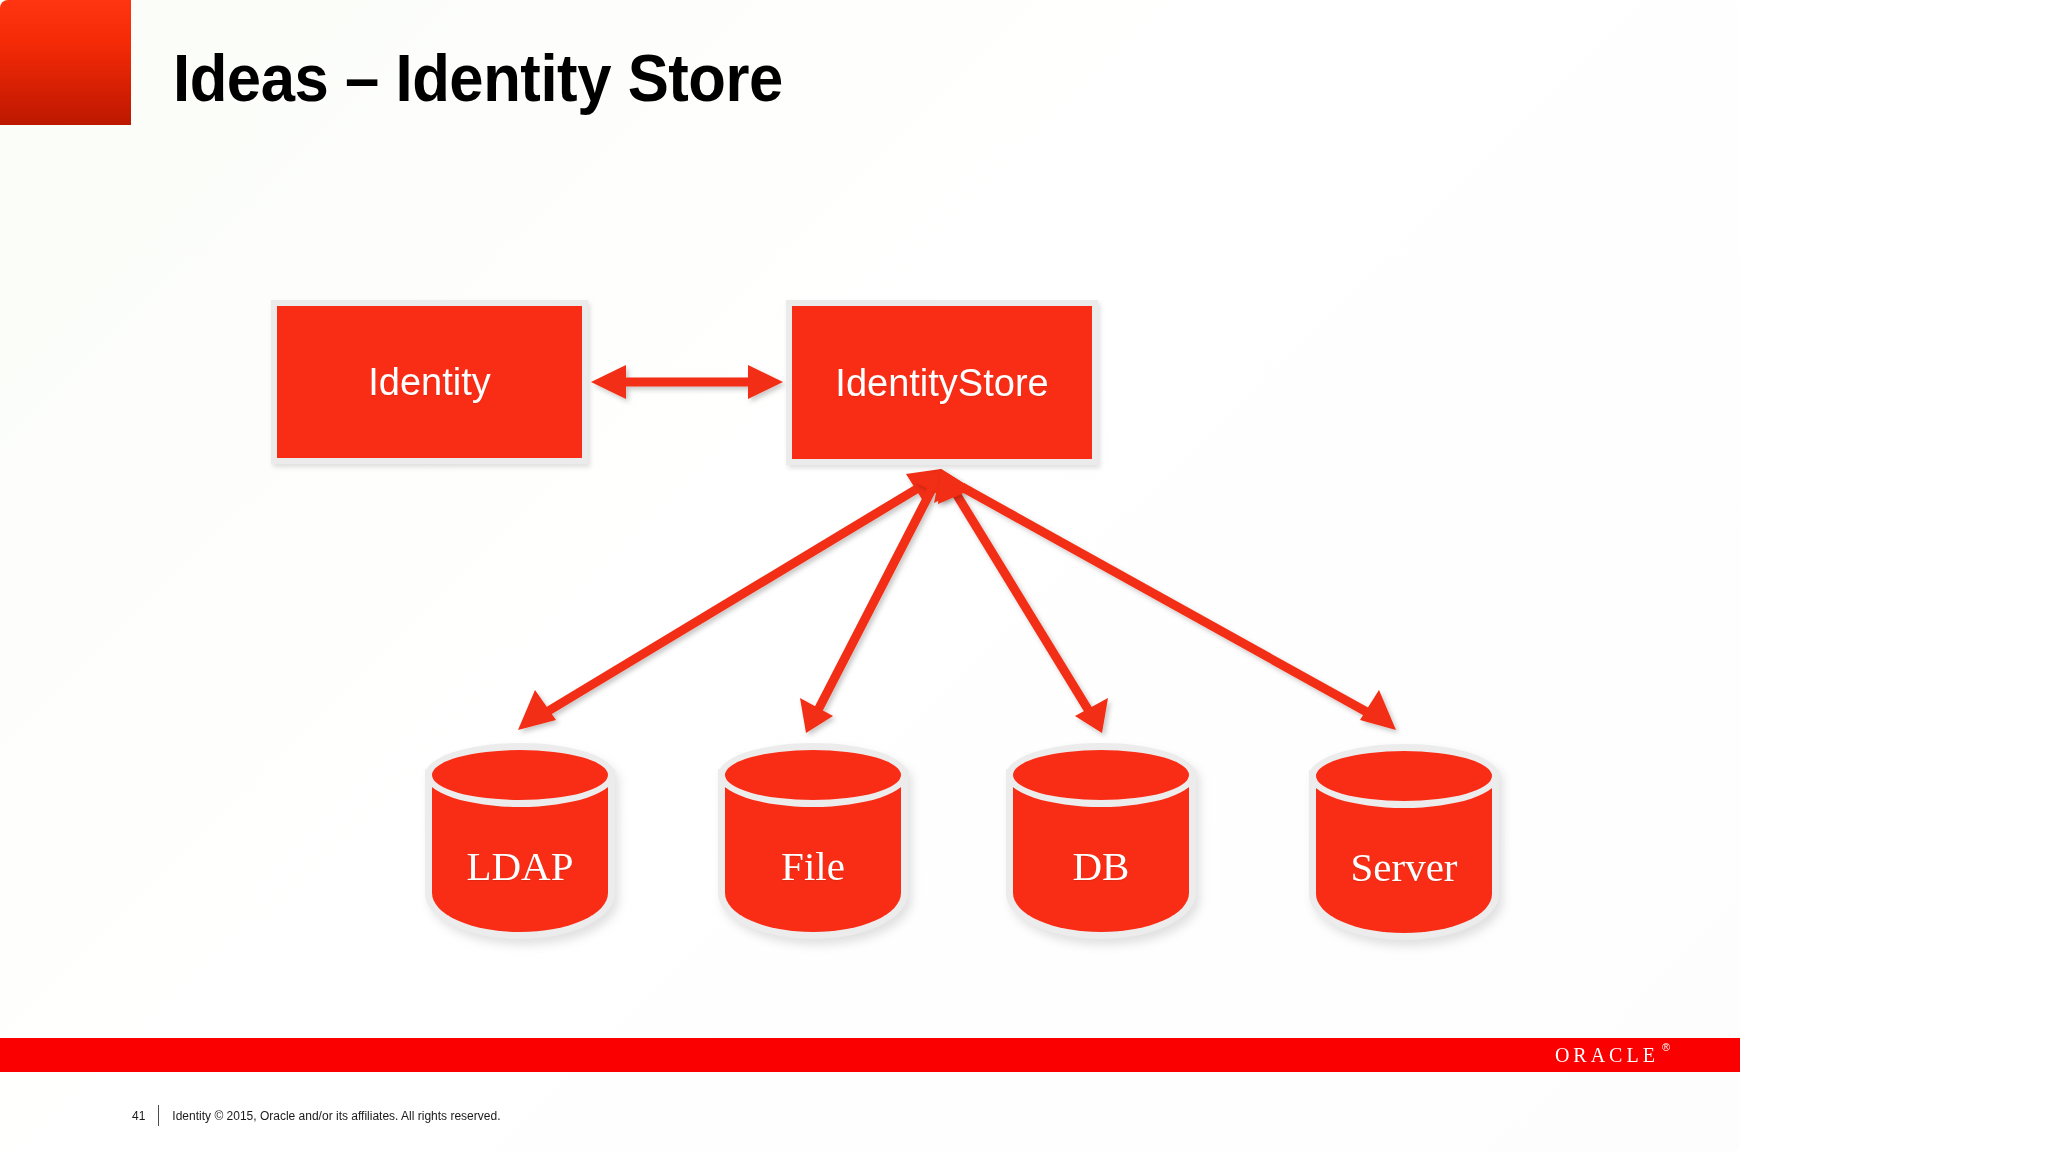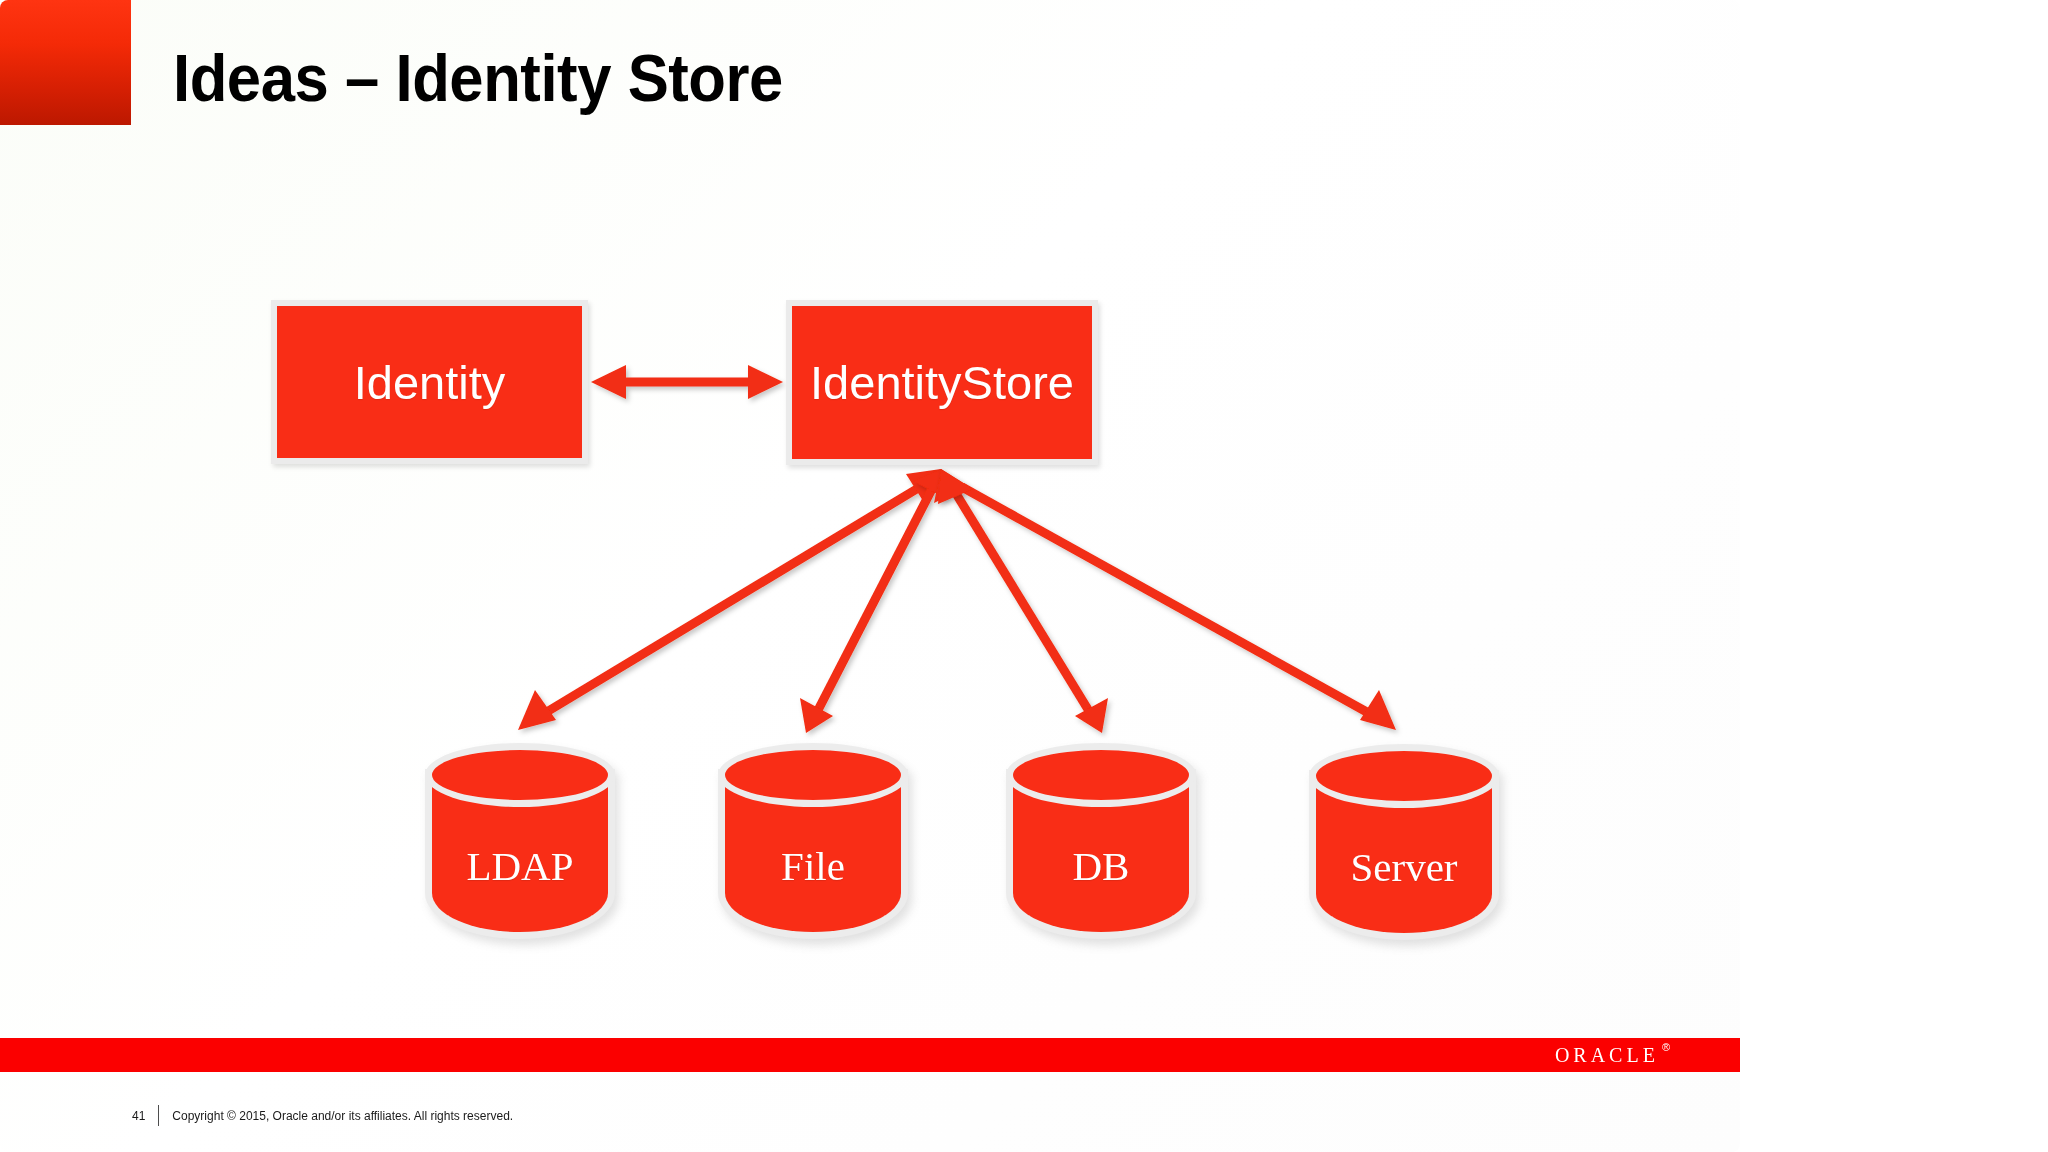--- a/index.html
+++ b/index.html
@@ -66,21 +66,21 @@
     background: #f92d16;
     border: 6px solid #ebebeb;
     box-sizing: border-box;
     box-shadow: 2px 3px 5px rgba(0,0,0,0.13);
     display: flex;
     align-items: center;
     justify-content: center;
   }
   .proc-box .label {
     color: #ffffff;
-    font-size: 47px;
+    font-size: 38px;
     font-weight: normal;
     line-height: 1;
     white-space: nowrap;
     text-shadow: 0 1px 1px rgba(0,0,0,0.10);
   }
   #box-identity {
     left: 271px;
     top: 300px;
     width: 317px;
     height: 164px;
@@ -313,16 +313,16 @@
   <div id="footer-bar"></div>
 
   <div id="oracle-logo">
     <span class="wordmark">ORACLE</span>
     <span class="tm">®</span>
   </div>
 
   <div id="footer-text">
     <span class="page-num">41</span>
     <span class="divider"></span>
-    <span class="copyright">Copyright © 2015, Oracle and/or its affiliates. All rights reserved.</span>
+    <span class="copyright">Identity © 2015, Oracle and/or its affiliates. All rights reserved.</span>
   </div>
 
 </div>
 
 </body></html>

